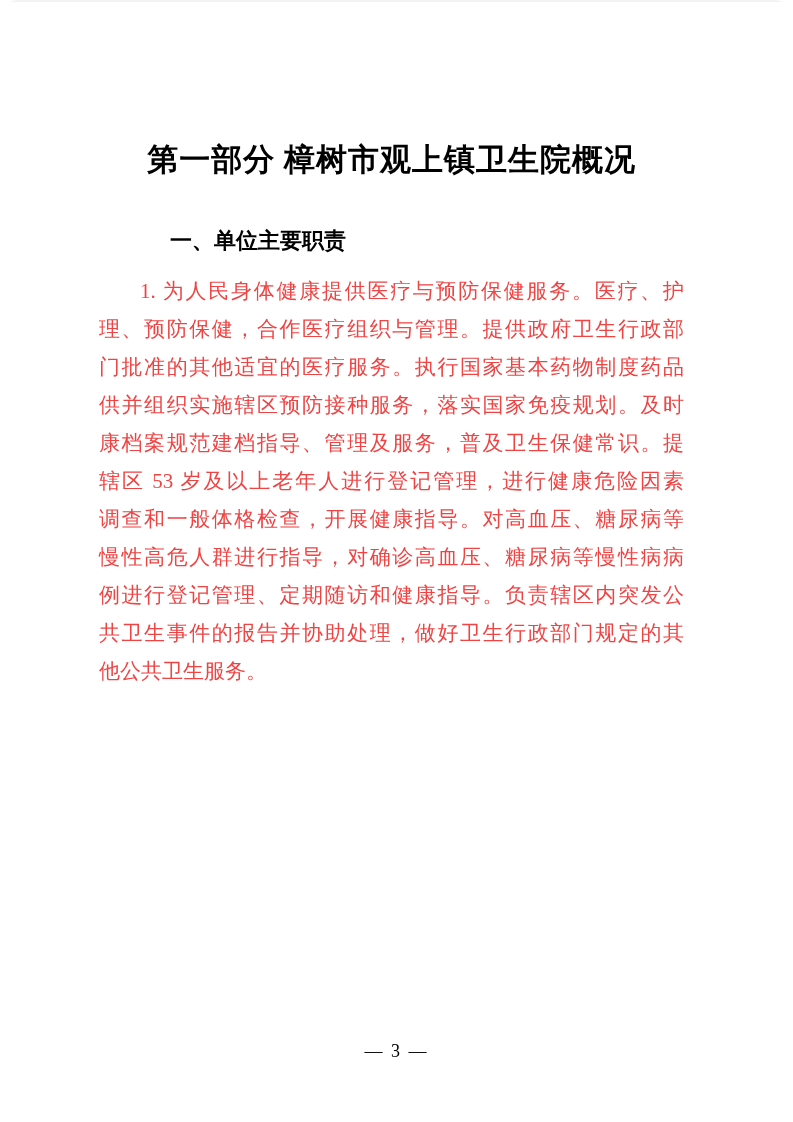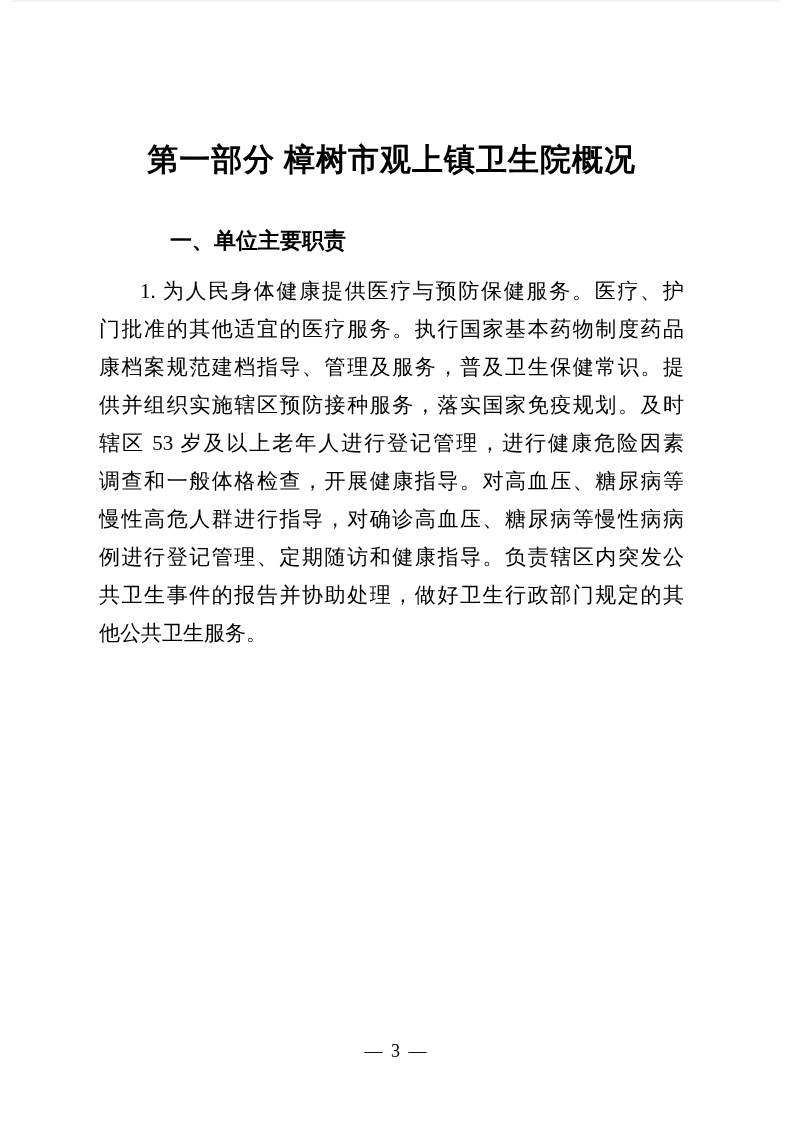--- a/index.html
+++ b/index.html
@@ -45,21 +45,21 @@
   .section-heading.h1 { margin-top: 42px; margin-bottom: 12px; }
   .section-heading.h2 { margin-top: 21px; margin-bottom: 0; }
   .para { margin: 0; }
   .text-line {
     font-family: "Liberation Serif", "DejaVu Serif", serif;
     font-size: 21px;
     line-height: 38px;
     text-align: justify;
     text-align-last: justify;
     text-justify: inter-character;
-    color: #000000;
+    color: #ef4444;
   }
   .text-line.first { text-indent: 41px; }
   .text-line.last { text-align-last: left; }
   .page-footer {
     position: absolute;
     left: 0; right: 0;
     top: 1036px;
     text-align: center;
     font-family: "Liberation Serif", "DejaVu Serif", serif;
     font-size: 18px;
@@ -76,26 +76,27 @@
 
   <div class="content">
 
     <h1 class="doc-title">第一部分 樟树市观上镇卫生院概况</h1>
 
     <section>
       <h2 class="section-heading h1">一、单位主要职责</h2>
 
       <div class="para">
           <div class="text-line first">1. 为人民身体健康提供医疗与预防保健服务。医疗、护</div>
+          <div class="text-line">理、预防保健，合作医疗组织与管理。提供政府卫生行政部</div>
           <div class="text-line">门批准的其他适宜的医疗服务。执行国家基本药物制度药品</div>
         </div>
 
       <div class="para">
+          <div class="text-line">供并组织实施辖区预防接种服务，落实国家免疫规划。及时</div>
           <div class="text-line">康档案规范建档指导、管理及服务，普及卫生保健常识。提</div>
-          <div class="text-line">供并组织实施辖区预防接种服务，落实国家免疫规划。及时</div>
           <div class="text-line">辖区 53 岁及以上老年人进行登记管理，进行健康危险因素</div>
           <div class="text-line">调查和一般体格检查，开展健康指导。对高血压、糖尿病等</div>
           <div class="text-line">慢性高危人群进行指导，对确诊高血压、糖尿病等慢性病病</div>
           <div class="text-line">例进行登记管理、定期随访和健康指导。负责辖区内突发公</div>
           <div class="text-line">共卫生事件的报告并协助处理，做好卫生行政部门规定的其</div>
           <div class="text-line last">他公共卫生服务。</div>
         </div>
     </section>
 
 

